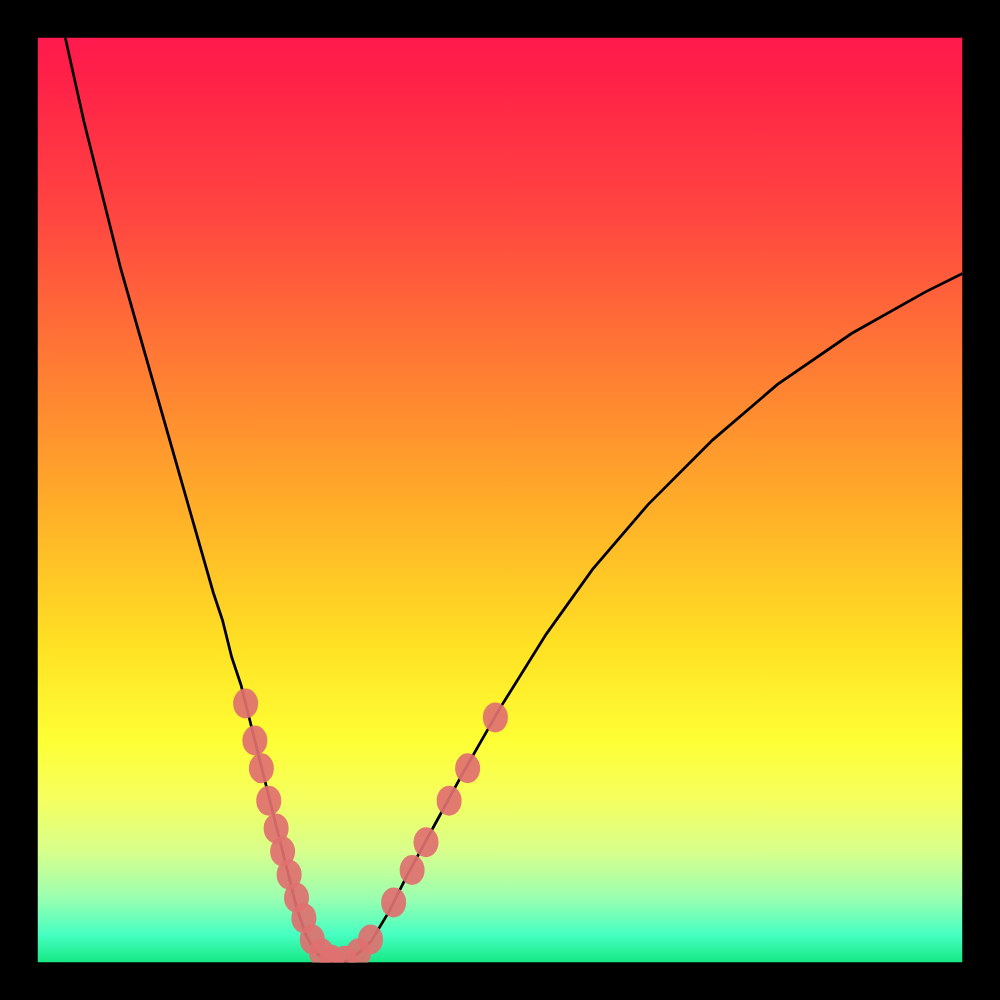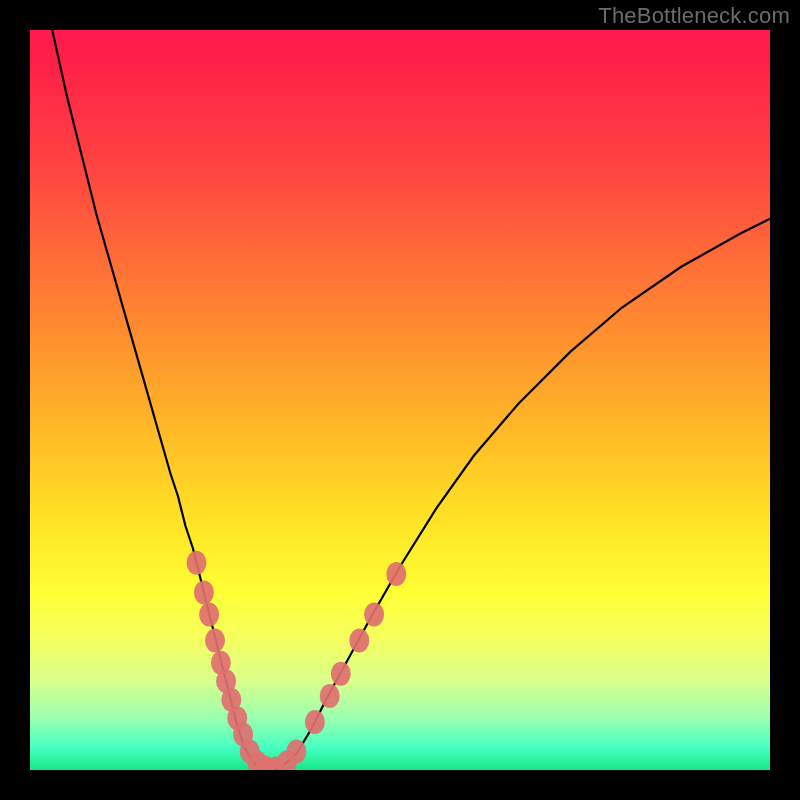--- a/index.html
+++ b/index.html
@@ -62,21 +62,20 @@
     left: 0;
     width: 740px;
     height: 740px;
     overflow: visible;
   }
 </style>
 </head>
 <body>
 
 <div class="frame">
-  <div class="watermark">TheBottleneck.com</div>
   <div class="plot-area">
     <div class="gradient-bg"></div>
     <svg class="curve" viewBox="0 0 740 740">
       <path id="curve-path" fill="none" stroke="#000000" stroke-width="2.2" d="M22.2 0.0 L37.0 66.6 L51.8 125.8 L66.6 185.0 L81.4 236.8 L96.2 288.6 L111.0 340.4 L125.8 392.2 L140.6 444.0 L148.0 466.2 L155.4 495.8 L162.8 518.0 L170.2 547.6 L177.6 577.2 L185.0 606.8 L192.4 636.4 L199.8 666.0 L207.2 695.6 L214.6 717.8 L222.0 731.1 L229.4 737.8 L236.8 740.0 L244.2 740.0 L251.6 737.0 L266.4 723.7 L281.2 699.3 L296.0 669.7 L318.2 629.0 L340.4 588.3 L370.0 536.5 L407.0 477.3 L444.0 425.5 L488.4 373.7 L540.2 321.9 L592.0 277.5 L651.2 236.8 L710.4 203.5 L740.0 188.7 "></path>
       <g id="markers">
           <ellipse cx="166.5" cy="532.8" rx="10" ry="12" fill="#e07070" fill-opacity="0.92"></ellipse>
           <ellipse cx="173.9" cy="562.4" rx="10" ry="12" fill="#e07070" fill-opacity="0.92"></ellipse>
           <ellipse cx="179.1" cy="584.6" rx="10" ry="12" fill="#e07070" fill-opacity="0.92"></ellipse>
           <ellipse cx="185.0" cy="610.5" rx="10" ry="12" fill="#e07070" fill-opacity="0.92"></ellipse>
           <ellipse cx="190.9" cy="632.7" rx="10" ry="12" fill="#e07070" fill-opacity="0.92"></ellipse>

